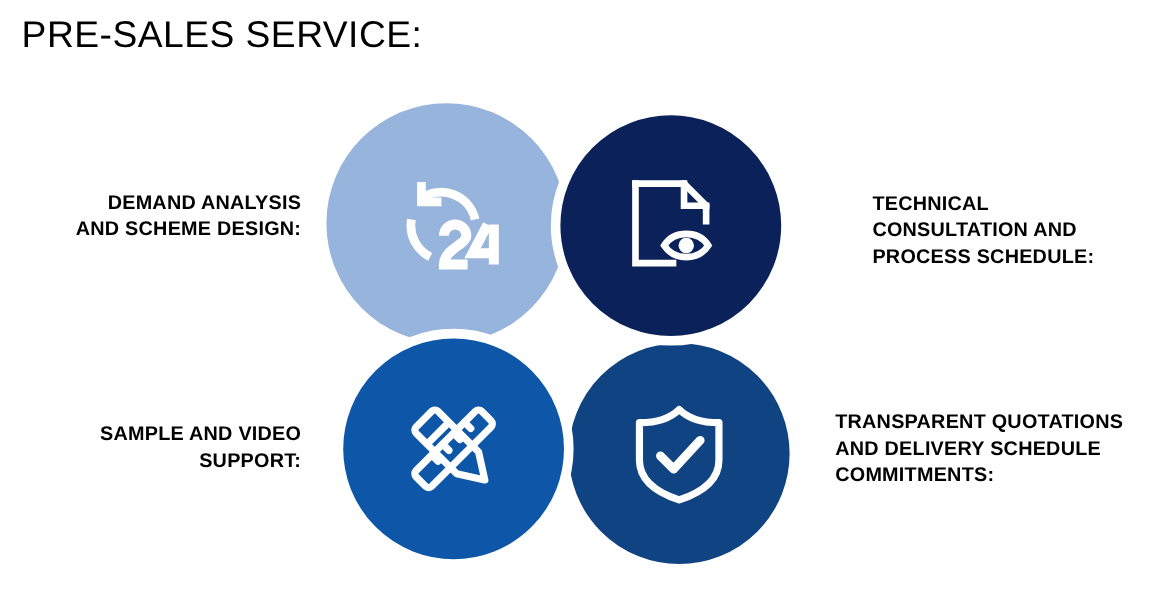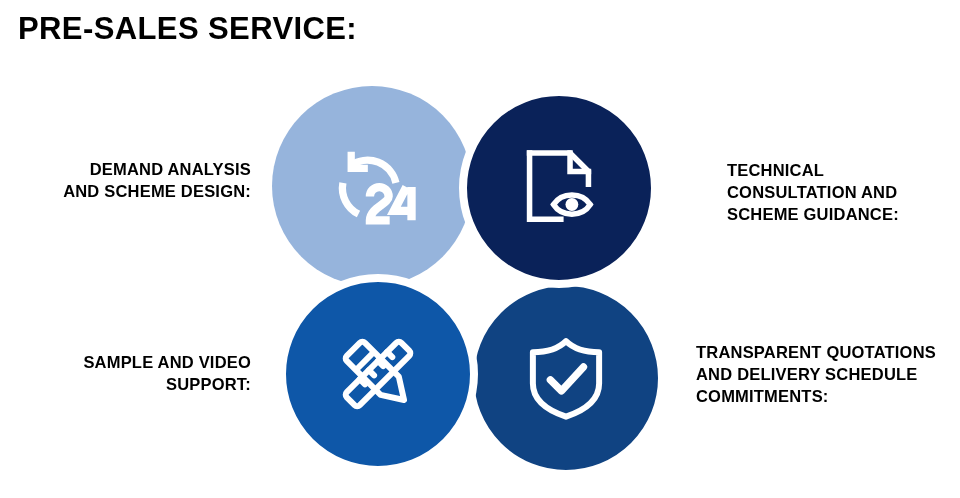--- a/index.html
+++ b/index.html
@@ -13,21 +13,21 @@
     font-family: "Liberation Sans", sans-serif;
     overflow: hidden;
     position: relative;
   }
 
   .page-title {
     position: absolute;
     left: 18px;
     top: 12px;
     font-size: 31px;
-    font-weight: bold;
+    font-weight: normal;
     letter-spacing: 0.4px;
     color: #000000;
     line-height: 1.1;
     white-space: nowrap;
   }
 
   
   .cluster {
     position: absolute;
     left: 270px;
@@ -129,21 +129,21 @@
 <div class="page-title">PRE-SALES SERVICE:</div>
 
 <div class="label label-left label-demand">DEMAND ANALYSIS
 AND SCHEME DESIGN:</div>
 
 <div class="label label-left label-sample">SAMPLE AND VIDEO
 SUPPORT:</div>
 
 <div class="label label-right label-technical">TECHNICAL
 CONSULTATION AND
-SCHEME GUIDANCE:</div>
+PROCESS SCHEDULE:</div>
 
 <div class="label label-right label-transparent">TRANSPARENT QUOTATIONS
 AND DELIVERY SCHEDULE
 COMMITMENTS:</div>
 
 <div class="cluster">
 
   <div class="node node-tl">
     <div class="icon-wrap">
       <svg viewBox="0 0 100 100" fill="none" stroke="#ffffff" stroke-width="7" stroke-linecap="butt" stroke-linejoin="miter">

